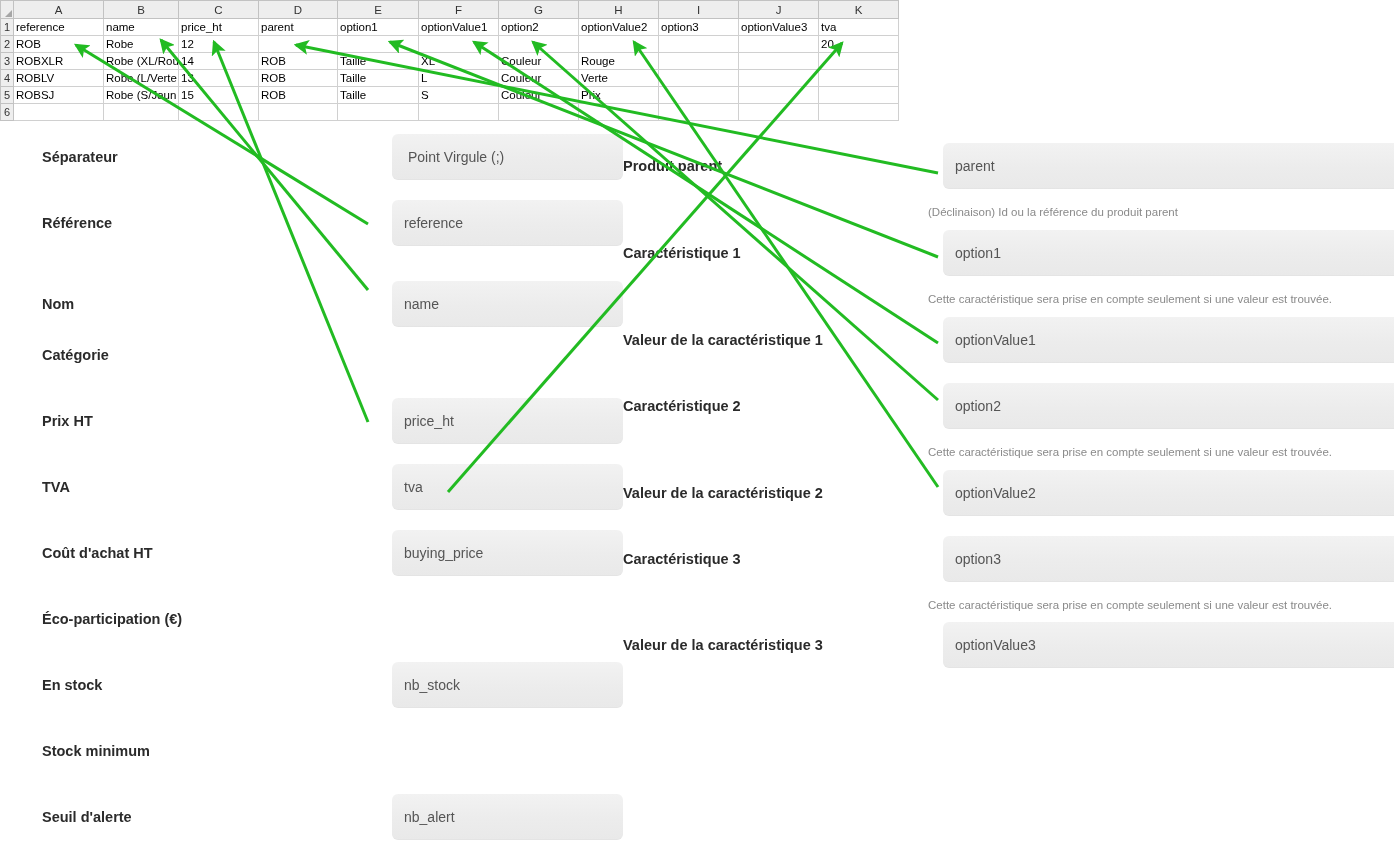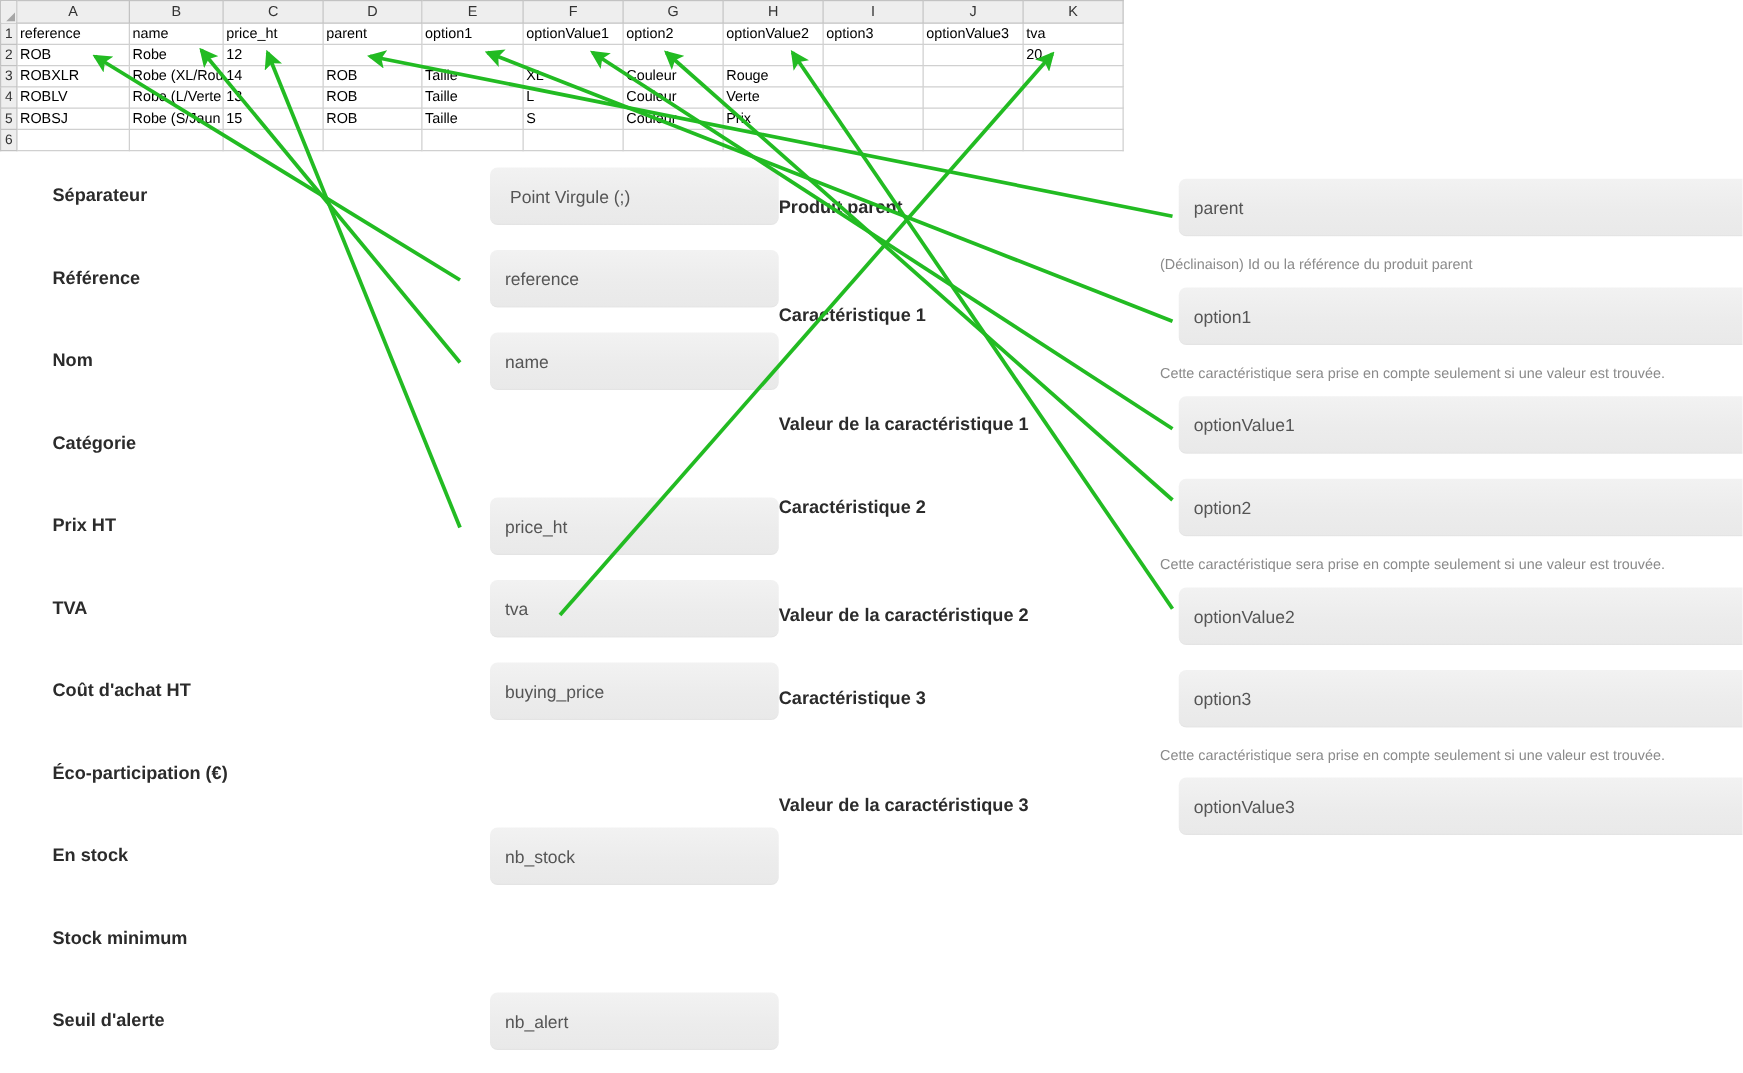--- a/index.html
+++ b/index.html
@@ -250,21 +250,21 @@
 
 <div id="left-col" class="form-col">
     <div class="field-row" style="top: 134px;">
       <div class="field-label">Séparateur</div>
       <div class="field-box indent">Point Virgule (;)</div>
     </div>
     <div class="field-row" style="top: 200px;">
       <div class="field-label">Référence</div>
       <div class="field-box">reference</div>
     </div>
-    <div class="field-row" style="top: 266px;">
+    <div class="field-row" style="top: 281px;">
       <div class="field-label">Nom</div>
       <div class="field-box">name</div>
     </div>
     <div class="field-row" style="top: 332px;">
       <div class="field-label">Catégorie</div>
     </div>
     <div class="field-row" style="top: 398px;">
       <div class="field-label">Prix HT</div>
       <div class="field-box">price_ht</div>
     </div>

